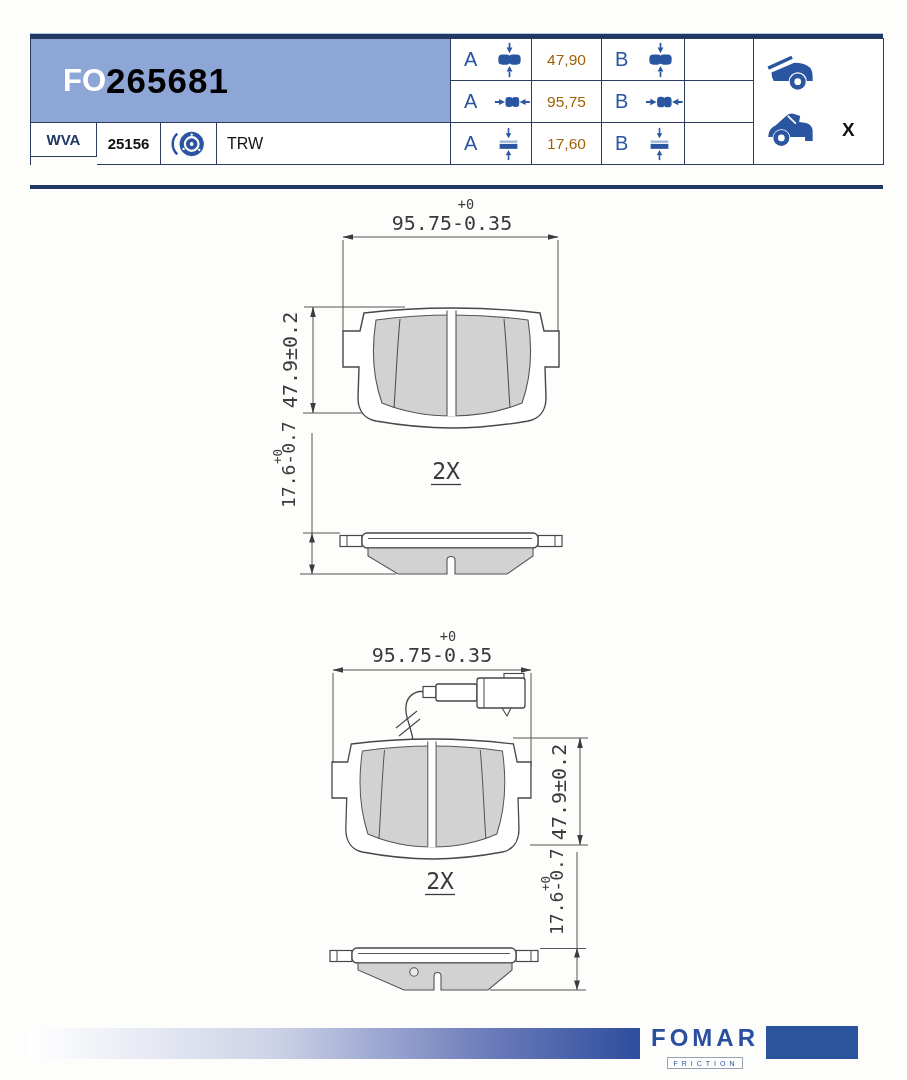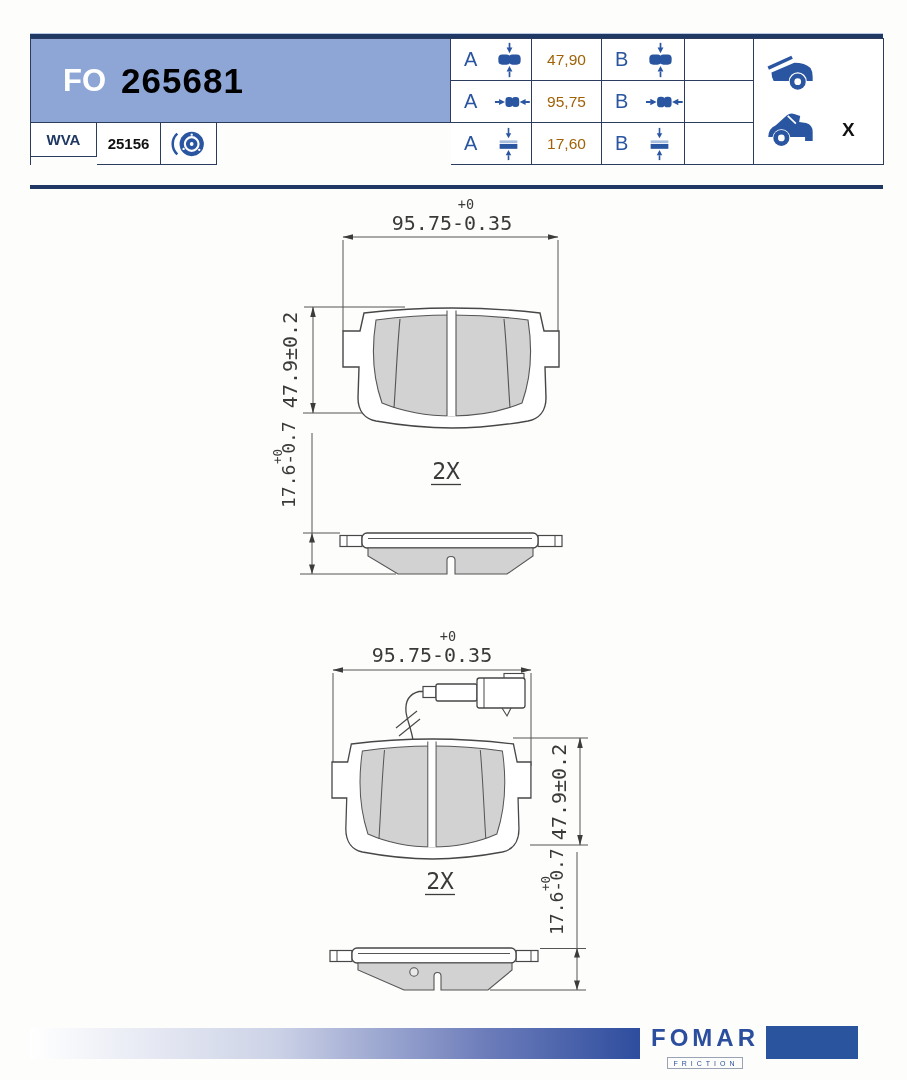--- a/index.html
+++ b/index.html
@@ -3,21 +3,21 @@
 <meta charset="utf-8">
 <style>
   html,body{margin:0;padding:0;background:#fff;}
   .page{position:relative;width:907px;height:1080px;background:#fdfdfb;font-family:"Liberation Sans",sans-serif;overflow:hidden;}
   .abs{position:absolute;}
   
   .top-rule{left:30px;top:33px;width:853px;height:5px;background:#1f3864;border-top:1px solid #b9c9e4;}
   .hdr{left:30px;top:38px;width:853px;height:126px;border-top:1.5px solid #2b3c5e;border-left:1.5px solid #2b3c5e;box-sizing:content-box;}
   .c{position:absolute;box-sizing:border-box;border-right:1.5px solid #2b3c5e;border-bottom:1.5px solid #2b3c5e;display:flex;align-items:center;background:#fff;}
   .c.blue{background:#8ea6d6;}
-  .part-cell{padding-left:32px;gap:15px;}
+  .part-cell{padding-left:32px;}
   .part-prefix{font-size:31px;font-weight:bold;color:#ffffff;}
   .part-number{font-size:35px;font-weight:bold;color:#000000;letter-spacing:1px;}
   .wva{justify-content:center;font-weight:bold;color:#1f3864;font-size:15px;}
   .num{justify-content:center;font-weight:bold;color:#111;font-size:15px;}
   .iconc{justify-content:center;}
   .trw{padding-left:10px;font-size:16px;color:#111;}
   .dimc{padding-left:13px;gap:17px;}
   .dimletter{font-size:20px;color:#2a55a0;}
   .valc{justify-content:center;font-size:15.5px;color:#a16207;}
   .carc{flex-direction:column;justify-content:space-around;align-items:flex-start;padding:6px 0 6px 12px;}
@@ -103,20 +103,23 @@
         <span>WVA</span>
       </div>
     <div class="c num" style="left:66px;top:84px;width:64px;height:42px;">
         <span>25156</span>
       </div>
     <div class="c iconc" style="left:130px;top:84px;width:56px;height:42px;">
       <svg width="40" height="36" viewBox="0 0 44 40">
           <use href="#i-disc"></use>
         </svg>
     </div>
+    <div class="c trw" style="left:186px;top:84px;width:234px;height:42px;">
+        <span>TRW</span>
+      </div>
 
     <div class="c dimc" style="left:420px;top:0;width:81px;height:42px;">
       <span class="dimletter">A</span>
       <svg width="31" height="36" viewBox="0 0 36 42">
           <use href="#i-h"></use>
         </svg>
     </div>
     <div class="c valc" style="left:501px;top:0;width:70px;height:42px;">
         <span>47,90</span>
       </div>

